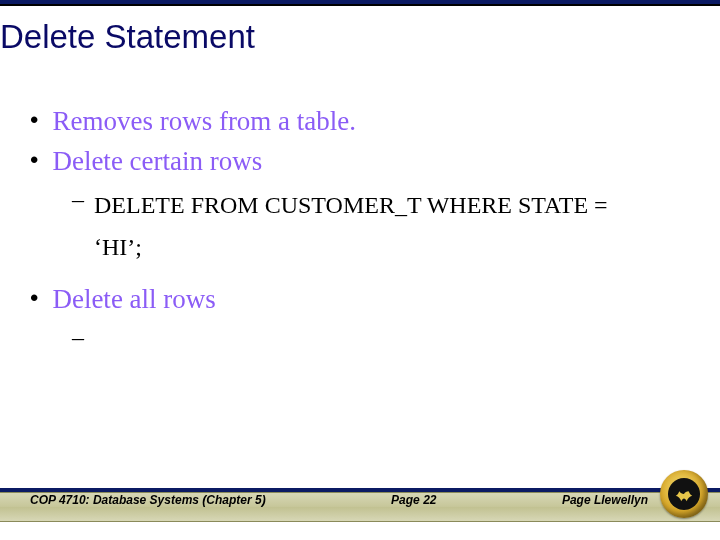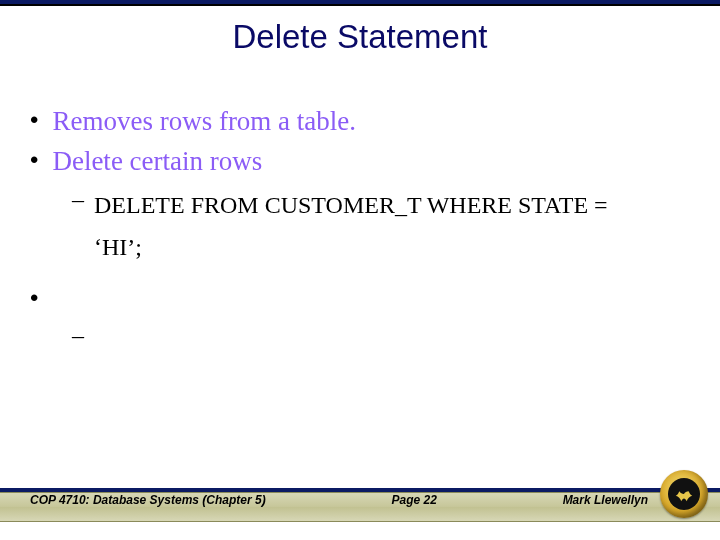--- a/index.html
+++ b/index.html
@@ -11,21 +11,21 @@
     overflow: hidden;
     font-family: Arial, Helvetica, sans-serif;
   }
   .top-bar {
     width: 100%;
     height: 6px;
     background: #0b1a63;
     border-bottom: 2px solid #000;
   }
   .title {
-    text-align: center;
+    text-align: left;
     font-size: 33px;
     color: #0a0a66;
     margin-top: 12px;
     font-weight: 400;
     font-family: Arial, Helvetica, sans-serif;
   }
   .content {
     margin: 48px 30px 0 30px;
   }
   .bullet-l1 {
@@ -147,34 +147,35 @@
     <span class="txt">Delete certain rows</span>
   </div>
 
   <div class="bullet-l2">
     <span class="dash">–</span>
     <span class="txt">DELETE FROM CUSTOMER_T WHERE STATE = ‘HI’;</span>
   </div>
 
   <div class="bullet-l1 spacer-before-l1">
     <span class="dot">•</span>
+    <span class="txt">Delete all rows</span>
   </div>
 
   <div class="bullet-l2">
     <span class="dash">–</span>
   </div>
 
 </div>
 
 <div class="footer">
   <div class="footer-rule"></div>
   <div class="footer-bar">
     <span>COP 4710: Database Systems  (Chapter 5)</span>
     <span>Page 22</span>
-    <span>Mark Llewellyn</span>
+    <span>Page Llewellyn</span>
   </div>
   <div class="logo">
     <div class="logo-outer">
       <div class="logo-inner">
         <svg class="pegasus" viewBox="0 0 24 24">
           <path d="M3 14c2-1 3-3 4-5 1 2 3 3 5 3 1-2 3-3 5-3 1 2 2 4 4 5-3 1-5 3-6 6-1-2-2-3-3-3s-2 1-3 3c-1-3-3-5-6-6z"></path>
         </svg>
       </div>
     </div>
   </div>

